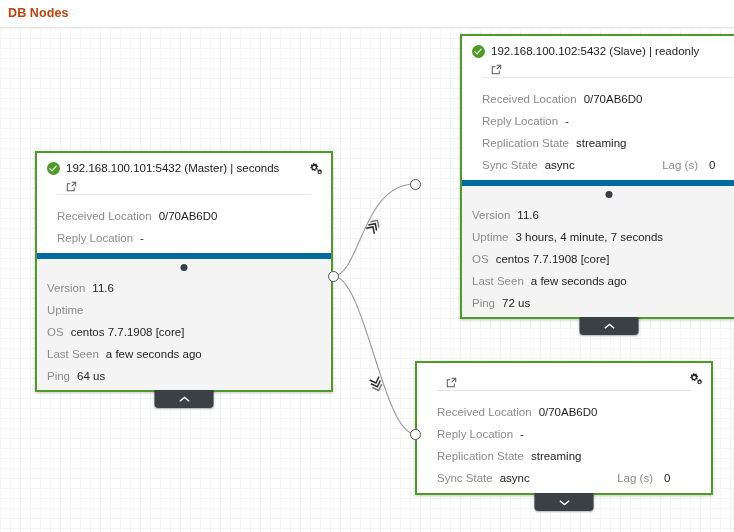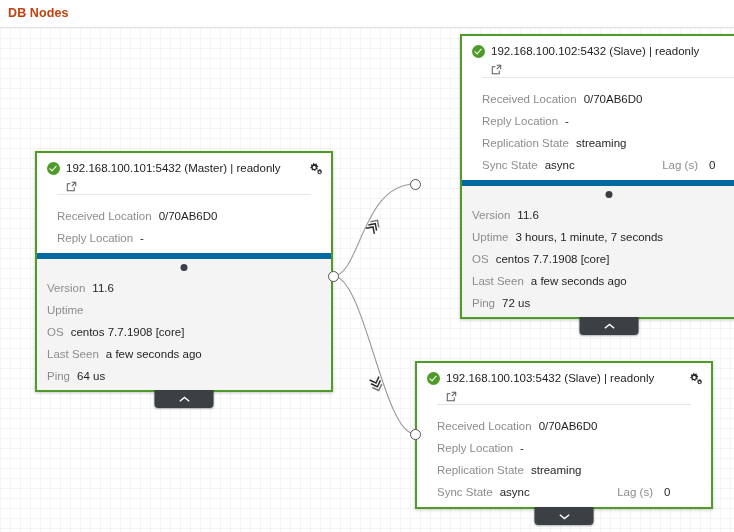--- a/index.html
+++ b/index.html
@@ -232,21 +232,21 @@
       <path d="M -5,-5 L 0,0 L -5,5"></path>
       <path d="M -1,-5 L 4,0 L -1,5"></path>
       <path d="M 3,-5 L 8,0 L 3,5" stroke="#7a7a7a"></path>
     </g>
   </svg>
 
   <div class="node" id="node-master" style="left:35px; top:123px; width:298px;">
     <div class="node-head">
       <div class="head-row">
         <span class="status-dot-icon"></span>
-        <span class="node-title">192.168.100.101:5432 (Master) | readonly</span>
+        <span class="node-title">192.168.100.101:5432 (Master) | seconds</span>
       </div>
       <span class="gear-icon">
         <svg viewBox="0 0 20 18" width="15" height="14" fill="currentColor">
           <path d="M8.2 2.1 6.9 2.6l-.2 1.3a3.9 3.9 0 0 0-1 .6l-1.2-.5-.9 1.1.8 1a3.9 3.9 0 0 0-.2 1.2l-1.2.6.3 1.4 1.3.1q.2.6.6 1l-.5 1.2 1.2.8.9-.9q.6.2 1.2.2l.6 1.2 1.4-.3.1-1.3q.6-.2 1-.6l1.2.5.8-1.2-.9-.9q.2-.6.2-1.2l1.2-.6-.3-1.4-1.3-.1a3.9 3.9 0 0 0-.6-1l.5-1.2-1.2-.8-.9.9a3.9 3.9 0 0 0-1.2-.2zM8.6 6.4a2 2 0 1 1-.6 4 2 2 0 0 1 .6-4z"></path>
           <path d="M15.3 10.4l-.9.4-.1.9q-.3.1-.6.3l-.8-.3-.5.8.6.6q-.1.3-.1.7l-.8.4.2.9.9.1q.1.4.3.6l-.3.8.8.5.6-.6q.3.1.7.1l.4.8.9-.2v-.9q.4-.1.6-.4l.8.3.5-.8-.6-.6q.1-.3.1-.7l.8-.4-.2-.9-.9-.1a2.6 2.6 0 0 0-.4-.6l.3-.8-.8-.5-.6.6a2.6 2.6 0 0 0-.7-.1zm.3 2.8a1.3 1.3 0 1 1-.4 2.6 1.3 1.3 0 0 1 .4-2.6z"></path>
         </svg>
       </span>
       <span class="ext-link-icon">
         <svg viewBox="0 0 12 12" width="11" height="11" fill="none" stroke="currentColor" stroke-width="1.1">
           <path d="M6.2 1.4H10.6V5.8"></path>
@@ -341,21 +341,21 @@
     </div>
     <div class="node-body">
       <span class="body-handle-dot"></span>
       <div class="props">
         <div class="prop">
           <span class="lbl">Version</span>
           <span class="val">11.6</span>
         </div>
         <div class="prop">
           <span class="lbl">Uptime</span>
-          <span class="val">3 hours, 1 minute, 7 seconds</span>
+          <span class="val">3 hours, 4 minute, 7 seconds</span>
         </div>
         <div class="prop">
           <span class="lbl">OS</span>
           <span class="val">centos 7.7.1908 [core]</span>
         </div>
         <div class="prop">
           <span class="lbl">Last Seen</span>
           <span class="val">a few seconds ago</span>
         </div>
         <div class="prop">
@@ -367,24 +367,20 @@
     <div class="toggle-tab">
       <svg viewBox="0 0 14 8" width="12" height="7" fill="none" stroke="currentColor" stroke-width="1.7">
         <path d="M1.5 6 L7 1.6 L12.5 6"></path>
       </svg>
     </div>
   </div>
   <span class="port" style="left:410px; top:151px;"></span>
 
   <div class="node" id="node-slave-103" style="left:415px; top:333px; width:298px;">
     <div class="node-head">
-      <div class="head-row">
-        <span class="status-dot-icon"></span>
-        <span class="node-title">192.168.100.103:5432 (Slave) | readonly</span>
-      </div>
       <span class="gear-icon">
         <svg viewBox="0 0 20 18" width="15" height="14" fill="currentColor">
           <path d="M8.2 2.1 6.9 2.6l-.2 1.3a3.9 3.9 0 0 0-1 .6l-1.2-.5-.9 1.1.8 1a3.9 3.9 0 0 0-.2 1.2l-1.2.6.3 1.4 1.3.1q.2.6.6 1l-.5 1.2 1.2.8.9-.9q.6.2 1.2.2l.6 1.2 1.4-.3.1-1.3q.6-.2 1-.6l1.2.5.8-1.2-.9-.9q.2-.6.2-1.2l1.2-.6-.3-1.4-1.3-.1a3.9 3.9 0 0 0-.6-1l.5-1.2-1.2-.8-.9.9a3.9 3.9 0 0 0-1.2-.2zM8.6 6.4a2 2 0 1 1-.6 4 2 2 0 0 1 .6-4z"></path>
           <path d="M15.3 10.4l-.9.4-.1.9q-.3.1-.6.3l-.8-.3-.5.8.6.6q-.1.3-.1.7l-.8.4.2.9.9.1q.1.4.3.6l-.3.8.8.5.6-.6q.3.1.7.1l.4.8.9-.2v-.9q.4-.1.6-.4l.8.3.5-.8-.6-.6q.1-.3.1-.7l.8-.4-.2-.9-.9-.1a2.6 2.6 0 0 0-.4-.6l.3-.8-.8-.5-.6.6a2.6 2.6 0 0 0-.7-.1zm.3 2.8a1.3 1.3 0 1 1-.4 2.6 1.3 1.3 0 0 1 .4-2.6z"></path>
         </svg>
       </span>
       <span class="ext-link-icon">
         <svg viewBox="0 0 12 12" width="11" height="11" fill="none" stroke="currentColor" stroke-width="1.1">
           <path d="M6.2 1.4H10.6V5.8"></path>
           <path d="M10.4 1.6 L6.3 5.7"></path>

